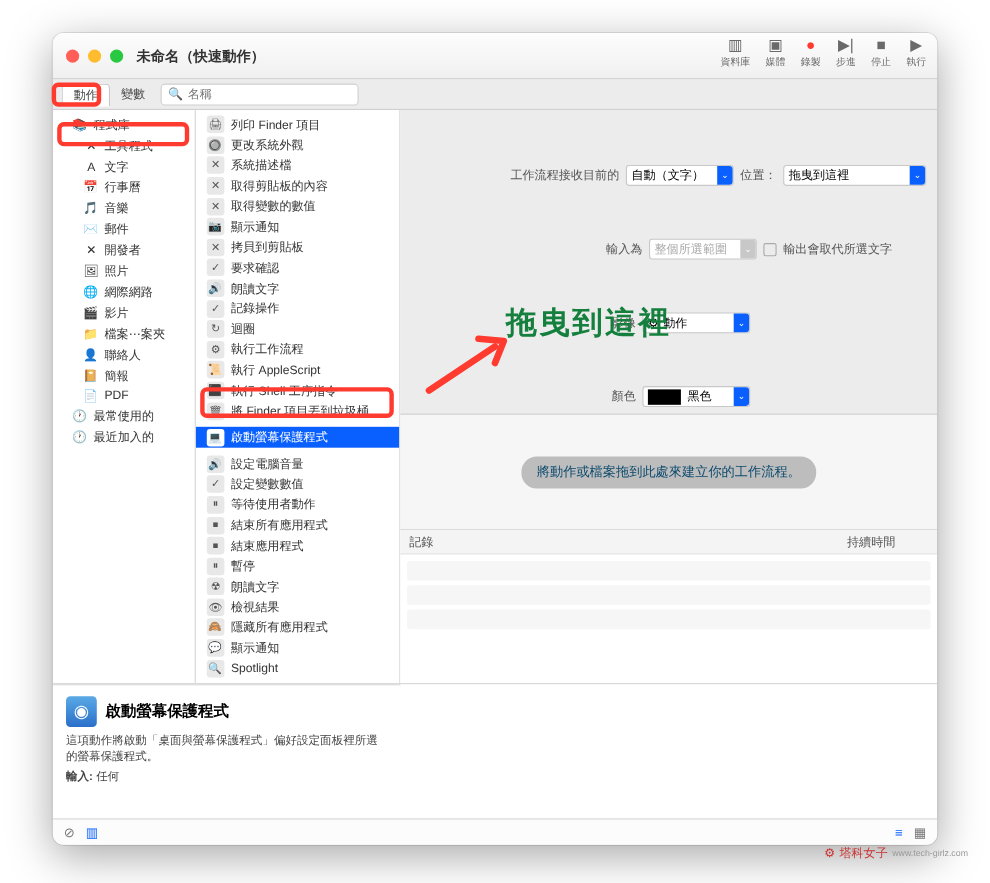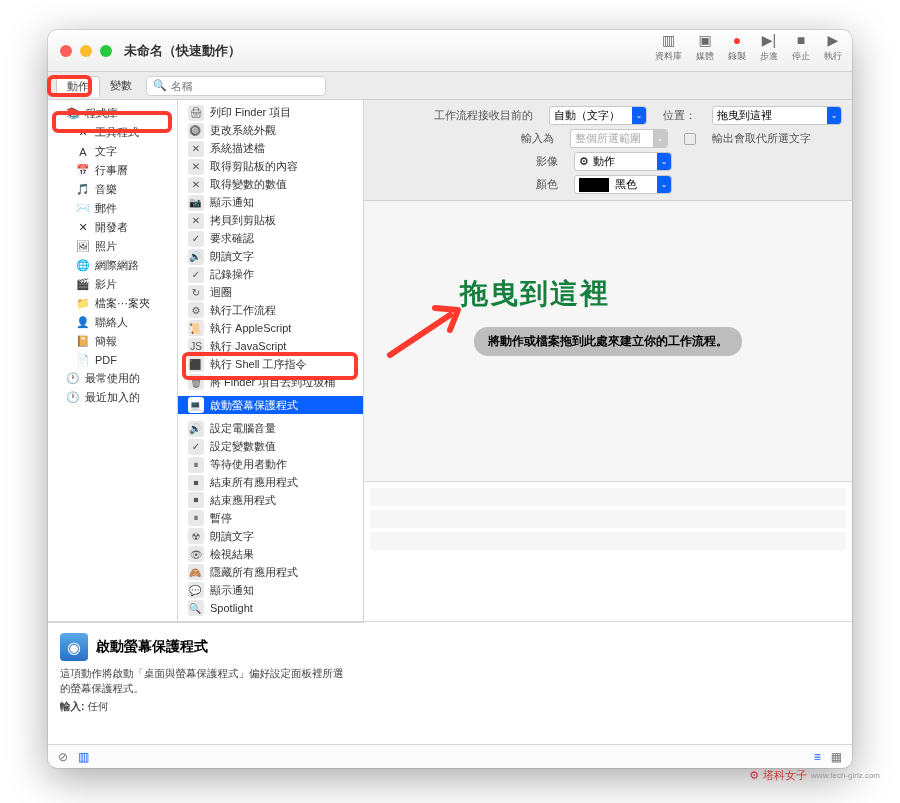--- a/index.html
+++ b/index.html
@@ -25,26 +25,26 @@
 .col1 { width: 130px; border-right: 1px solid #d6d6d6; overflow-y: auto; padding: 4px 0; }
 .col2 { width: 186px; border-right: 1px solid #d6d6d6; overflow-y: auto; padding: 4px 0; display: flex; flex-direction: column;}
 .col3 { flex: 1; display: flex; flex-direction: column; background: #f6f6f6; }
 .cat { display: flex; align-items: center; gap: 5px; padding: 2px 8px 2px 18px; font-size: 11px; color: #333; cursor: pointer; }
 .cat .ci { width: 14px; height: 14px; display: inline-flex; align-items: center; justify-content: center; font-size: 11px; }
 .cat.sub { padding-left: 28px; }
 .act { display: flex; align-items: center; gap: 6px; padding: 2px 8px 2px 10px; font-size: 11px; color: #333; cursor: pointer; white-space: nowrap; overflow: hidden; }
 .act .ai { width: 16px; height: 16px; display: inline-flex; align-items: center; justify-content: center; border-radius: 3px; font-size: 10px; flex-shrink: 0; }
 .act.selected { background: #0a60ff; color: #fff; }
 .flowhdr { background: #ececec; border-bottom: 1px solid #d0d0d0; padding: 6px 10px; display: flex; flex-direction: column; gap: 4px; font-size: 11px; }
-.flowrow { display: flex; align-items: center; gap: 16px; justify-content: flex-end; }
+.flowrow { display: flex; align-items: center; gap: 6px; justify-content: flex-end; margin-top: 44px; }
 .flowrow .fl { color: #555; text-align: right; }
 .select { background: #fff; border: 1px solid #c8c8c8; border-radius: 3px; padding: 1px 4px; font-size: 11px; display: inline-flex; align-items: center; gap: 4px; min-width: 78px; position: relative; }
 .select .car { position: absolute; right: 0; top: 0; bottom: 0; width: 14px; background: #0a60ff; border-radius: 0 3px 3px 0; display: flex; align-items: center; justify-content: center; color: #fff; font-size: 8px; }
 .canvas { flex: 1; display: flex; align-items: center; justify-content: center; position: relative; }
-.placeholder { background: #bdbdbd; color: #000000; font-size: 12px; padding: 6px 14px; border-radius: 14px; font-weight: bold; }
+.placeholder { background: #bdbdbd; color: #0c4a6e; font-size: 12px; padding: 6px 14px; border-radius: 14px; }
 .descpanel { height: 122px; border-top: 1px solid #d6d6d6; padding: 10px 12px; font-size: 11px; background: #fff; width: 316px; }
 .descpanel .dt { display: flex; align-items: center; gap: 8px; margin-bottom: 5px; }
 .descpanel .dic { width: 28px; height: 28px; background: linear-gradient(#5aa9e6,#2a6fc9); border-radius: 4px; display: flex; align-items: center; justify-content: center; color: #fff; font-size: 16px;}
 .descpanel h3 { font-size: 14px; font-weight: 700; }
 .descpanel p { font-size: 10.5px; color: #444; line-height: 1.45; margin-bottom: 3px; }
 .statusbar { height: 24px; border-top: 1px solid #d6d6d6; display: flex; align-items: center; padding: 0 10px; gap: 10px; background: #fcfcfc; font-size: 12px; color: #777; }
 .logarea { height: 140px; border-top: 1px solid #d6d6d6; display: flex; flex-direction: column; background: #fff; }
 .loghdr { display: flex; font-size: 11px; color: #555; background: #f4f4f4; border-bottom: 1px solid #e3e3e3; }
 .loghdr > div { padding: 3px 8px; }
 .logbody { flex: 1; padding: 6px; }
@@ -219,24 +219,20 @@
         </div>
         <div class="act">
           <span class="ai" style="background:#e8e8e8;color:#555">⚙</span>
           <span>執行工作流程</span>
         </div>
         <div class="act">
           <span class="ai" style="background:#e8e8e8;color:#555">📜</span>
           <span>執行 AppleScript</span>
         </div>
         <div class="act">
-          <span class="ai" style="background:#e8e8e8;color:#555">JS</span>
-          <span>執行 JavaScript</span>
-        </div>
-        <div class="act">
           <span class="ai" style="background:#e8e8e8;color:#555">⬛</span>
           <span>執行 Shell 工序指令</span>
         </div>
         <div class="act">
           <span class="ai" style="background:#e8e8e8;color:#555">🗑</span>
           <span>將 Finder 項目丟到垃圾桶</span>
         </div>
         <div style="height: 6px;"></div>
         <div class="act selected">
           <span class="ai" style="background:#fff;color:#0a60ff">💻</span>
@@ -327,20 +323,24 @@
               <span>黑色</span>
               <span class="car">⌄</span>
             </span>
           <span style="width:154px"></span>
         </div>
       </div>
       <div class="canvas">
         <div class="placeholder">將動作或檔案拖到此處來建立你的工作流程。</div>
       </div>
       <div class="logarea">
+        <div class="loghdr">
+          <div style="flex:1">記錄</div>
+          <div style="width:90px">持續時間</div>
+        </div>
         <div class="logbody">
           <div class="row"></div>
             <div class="row"></div>
             <div class="row"></div>
         </div>
       </div>
     </div>
   </div>
 
   <div class="bottom-split">

